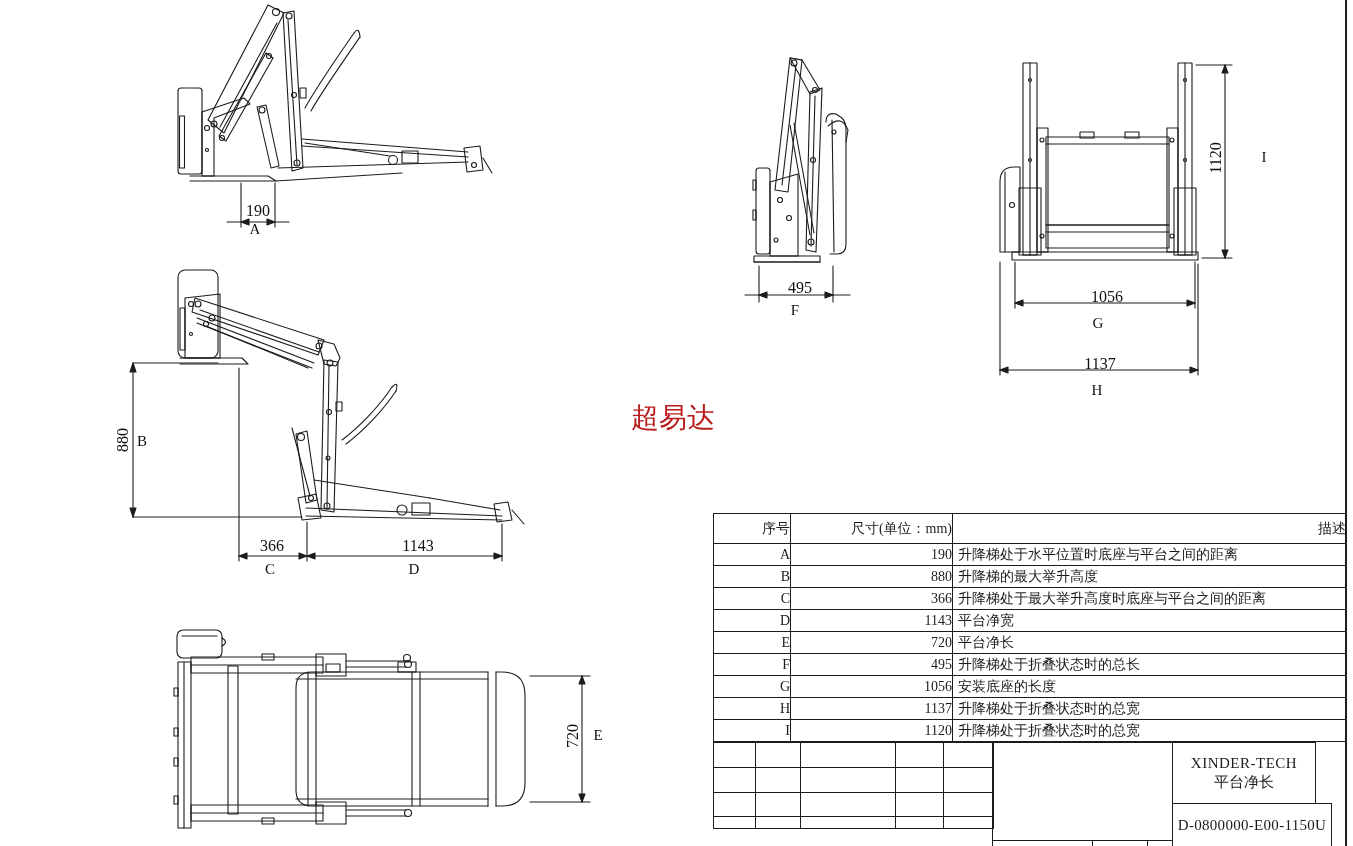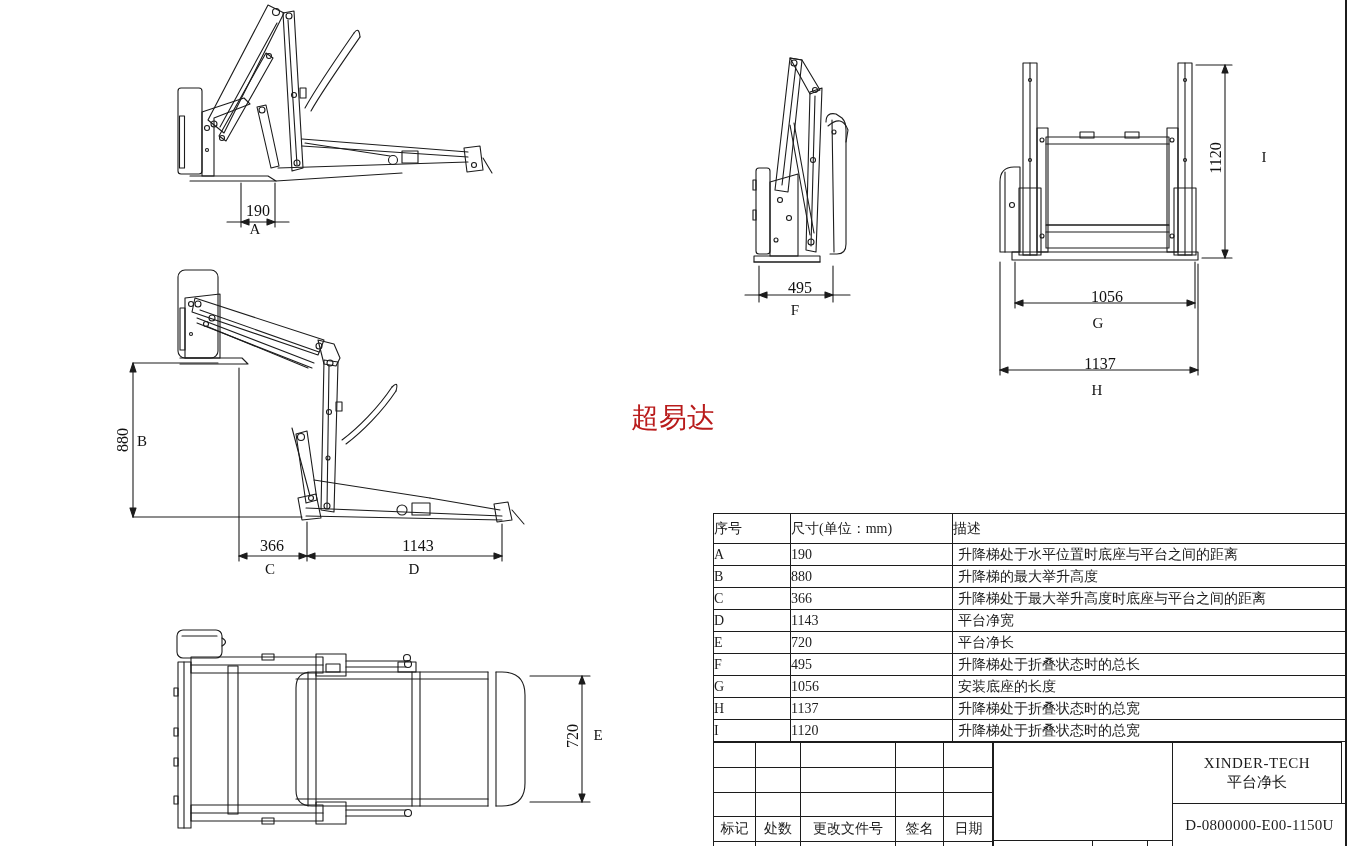--- a/index.html
+++ b/index.html
@@ -9,36 +9,36 @@
   .dim{position:absolute;font-size:16px;line-height:1;white-space:nowrap;color:#111;
        transform:translate(-50%,-50%);}
   .dim.rot{transform:translate(-50%,-50%) rotate(-90deg);}
   .dim.letter{font-size:15px;}
   .watermark{position:absolute;left:631px;top:404px;font-size:28px;color:#b91c1c;
              letter-spacing:0px;line-height:1;}
   
   table.spec{position:absolute;left:713px;top:513px;width:633px;border-collapse:collapse;
              table-layout:fixed;}
   table.spec th,table.spec td{border:1px solid #1c1c1c;font-weight:normal;font-size:14px;
-             padding:0;text-align:left;vertical-align:middle;white-space:nowrap;overflow:hidden;}
+             padding:0;text-align:right;vertical-align:middle;white-space:nowrap;overflow:hidden;}
   table.spec thead th{height:29px;}
   table.spec tbody td{height:21px;}
   table.spec td.desc{text-align:left;padding-left:5px;margin-left:12px;}
   
   table.rev{position:absolute;left:713px;top:742px;width:280px;border-collapse:collapse;
             table-layout:fixed;}
   table.rev td{border:1px solid #1c1c1c;font-size:14px;text-align:center;vertical-align:middle;
             padding:0;white-space:nowrap;overflow:hidden;}
   .bigcell{position:absolute;left:992px;top:742px;width:181px;height:99px;
            border:1px solid #1c1c1c;box-sizing:border-box;}
-  .company{position:absolute;left:1172px;top:742px;width:170px;height:62px;
+  .company{position:absolute;left:1172px;top:742px;width:144px;height:62px;
            border:1px solid #1c1c1c;box-sizing:border-box;display:flex;flex-direction:column;
            align-items:center;justify-content:center;font-size:15px;line-height:1.3;}
   .company .en{letter-spacing:0.5px;}
-  .dwgno{position:absolute;left:1172px;top:803px;width:175px;height:44px;
+  .dwgno{position:absolute;left:1172px;top:803px;width:160px;height:44px;
          border:1px solid #1c1c1c;box-sizing:border-box;display:flex;align-items:center;
          justify-content:center;font-size:15px;letter-spacing:0.3px;text-align:right;}
   .vseg{position:absolute;width:1px;background:#1c1c1c;}
   .border-r{position:absolute;left:1345px;top:0;width:2px;height:846px;background:#1c1c1c;}
 </style>
 </head>
 <body>
 
 <div class="sheet">
 
@@ -392,27 +392,20 @@
           <td></td>
       <td></td>
     </tr>
     <tr style="height:24px">
       <td></td>
           <td></td>
       <td></td>
           <td></td>
       <td></td>
     </tr>
-    <tr style="height:25px">
-      <td>标记</td>
-      <td>处数</td>
-      <td>更改文件号</td>
-      <td>签名</td>
-      <td>日期</td>
-    </tr>
     <tr style="height:12px">
       <td></td>
           <td></td>
       <td></td>
           <td></td>
       <td></td>
     </tr>
   </tbody>
     </table>
 

